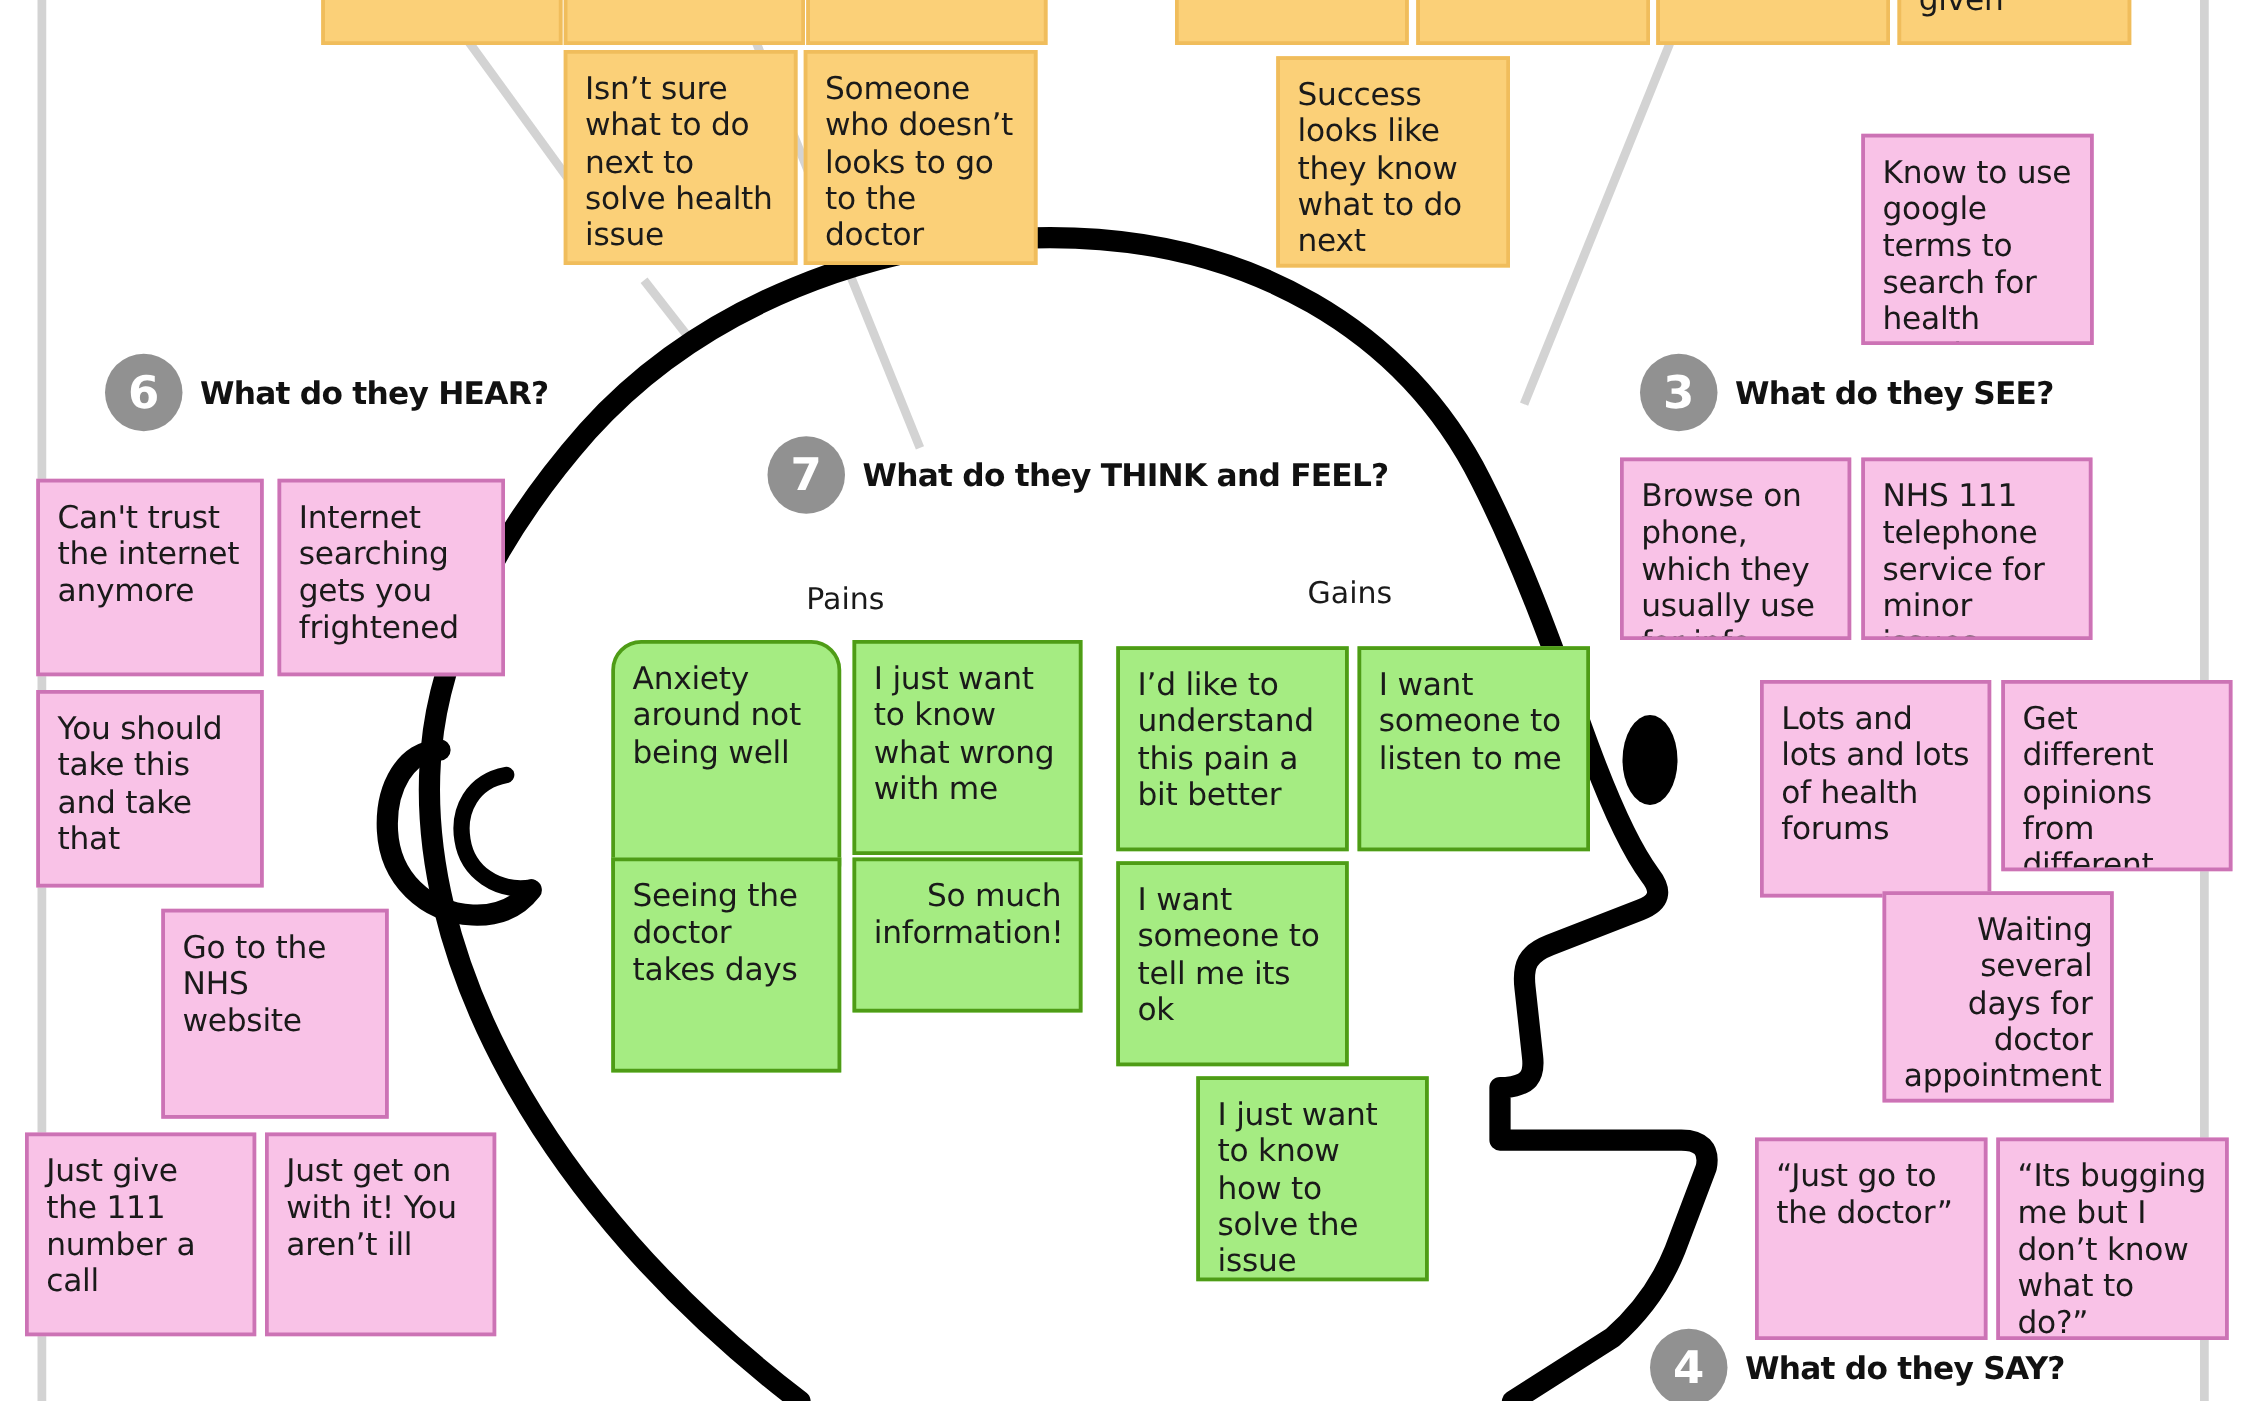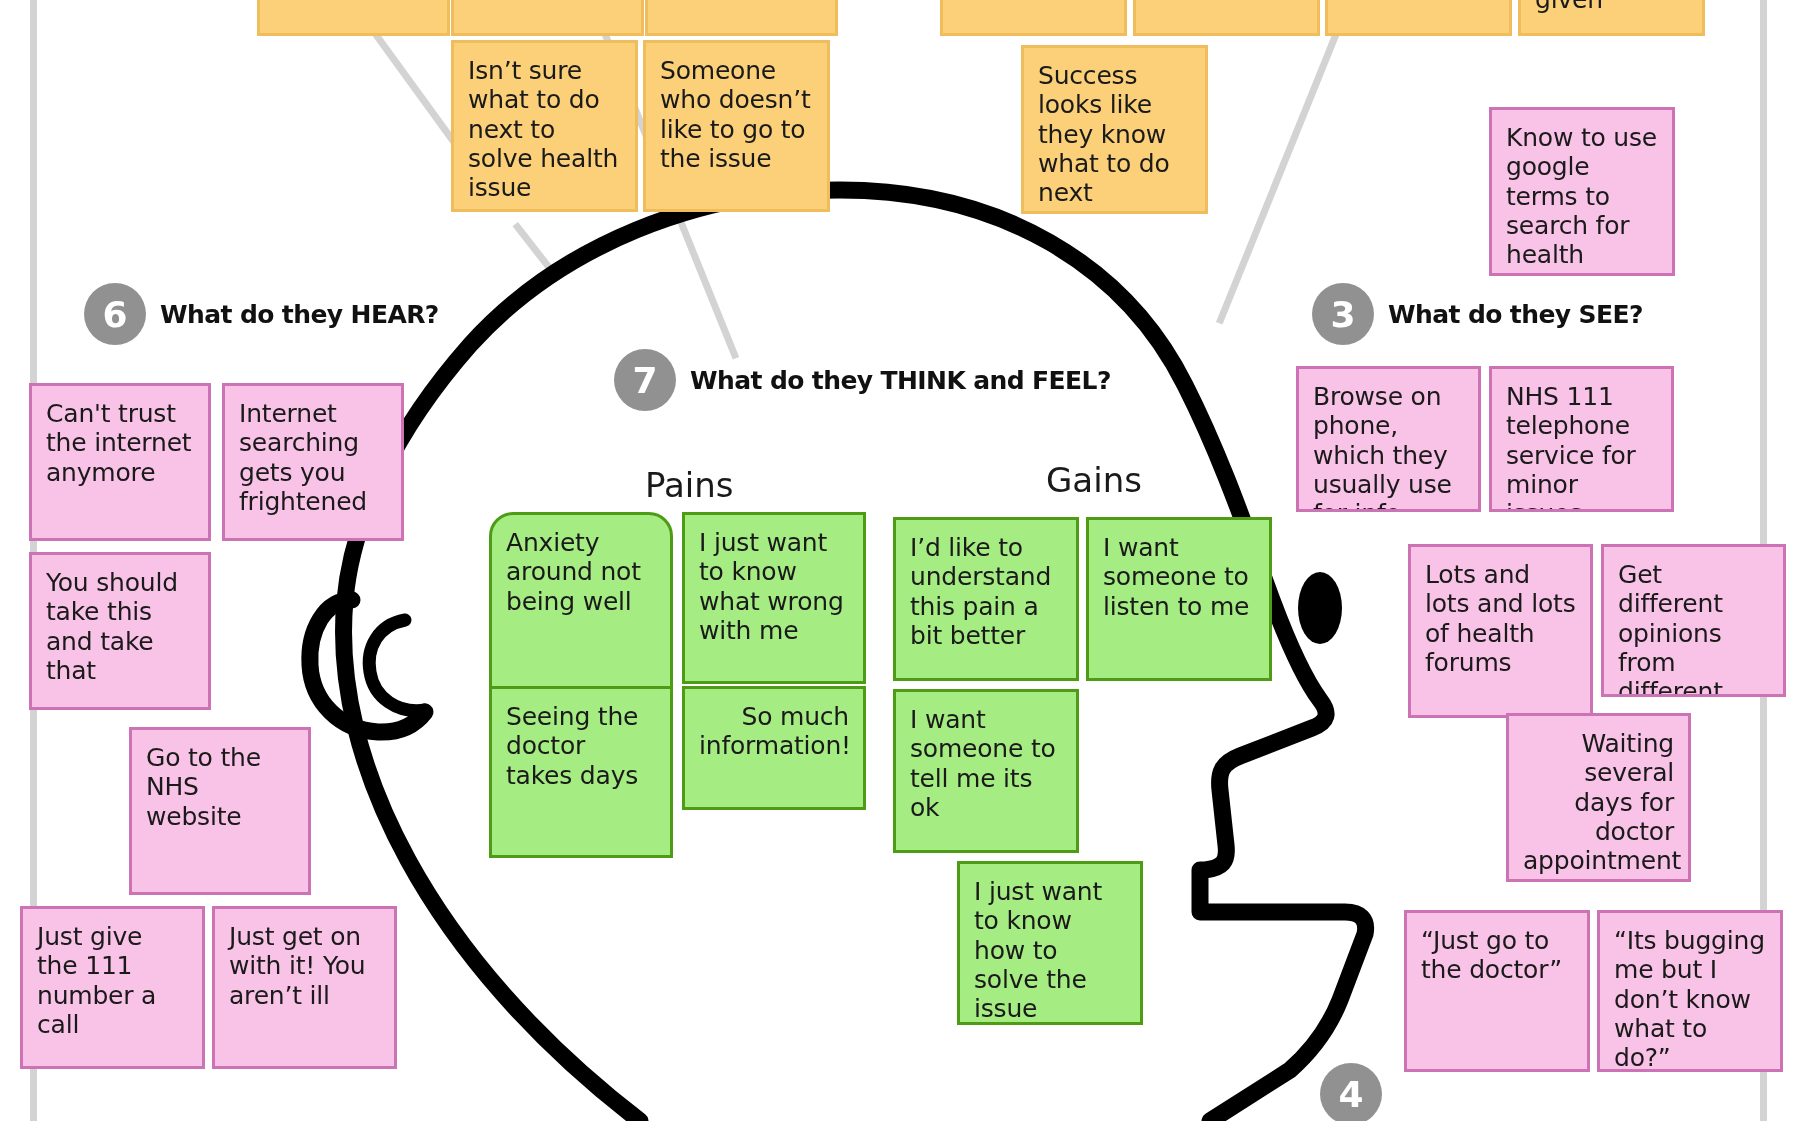--- a/index.html
+++ b/index.html
@@ -92,21 +92,21 @@
     font-size: 25px;
     font-weight: bold;
     color: #111111;
     font-family: "DejaVu Sans", sans-serif;
     letter-spacing: -0.6px;
   }
 
   
   .group-label {
     position: absolute;
-    font-size: 34px;
+    font-size: 24px;
     color: #1a1a1a;
     font-family: "DejaVu Sans", sans-serif;
     font-weight: normal;
     white-space: nowrap;
   }
 </style>
 </head>
 <body>
 
 <div id="canvas">
@@ -148,21 +148,21 @@
              C 378 625, 366 648, 370 672
              C 374 698, 398 714, 425 710" fill="none" stroke="#000000" stroke-width="13" stroke-linecap="round" stroke-linejoin="round"></path>
 
     <ellipse cx="1320" cy="608" rx="22" ry="36" fill="#000000"></ellipse>
   </svg>
 
   <div class="note orange" style="left:257px; top:-60px; width:193px; height:96px;">their health</div>
   <div class="note orange" style="left:451px; top:-60px; width:193px; height:96px;">carefully</div>
   <div class="note orange" style="left:645px; top:-60px; width:193px; height:96px;">help</div>
   <div class="note orange" style="left:451px; top:40px; width:187px; height:172px;">Isn’t sure what to do next to solve health issue</div>
-  <div class="note orange" style="left:643px; top:40px; width:187px; height:172px;">Someone who doesn’t like to go to the issue</div>
+  <div class="note orange" style="left:643px; top:40px; width:187px; height:172px;">Someone who doesn’t looks to go to the doctor</div>
 
   <div class="note orange" style="left:940px; top:-60px; width:187px; height:96px;">they need</div>
   <div class="note orange" style="left:1133px; top:-60px; width:187px; height:96px;">the doctor</div>
   <div class="note orange" style="left:1325px; top:-60px; width:187px; height:96px;"></div>
   <div class="note orange" style="left:1518px; top:-60px; width:187px; height:96px;">advice given</div>
   <div class="note orange" style="left:1021px; top:45px; width:187px; height:169px;">Success looks like they know what to do next</div>
 
   <div class="section-header" style="left:84px; top:283px;">
     <div class="badge">6</div>
     <div class="section-title">What do they HEAR?</div>
@@ -173,20 +173,21 @@
     <div class="section-title">What do they SEE?</div>
   </div>
 
   <div class="section-header" style="left:614px; top:349px;">
     <div class="badge">7</div>
     <div class="section-title">What do they THINK and FEEL?</div>
   </div>
 
   <div class="section-header" style="left:1320px; top:1063px;">
     <div class="badge">4</div>
+    <div class="section-title">What do they SAY?</div>
   </div>
 
   <div class="group-label" style="left:645px; top:465px;">Pains</div>
   <div class="group-label" style="left:1046px; top:460px;">Gains</div>
 
   <div class="note pink" style="left:29px; top:383px; width:182px; height:158px;">Can't trust the internet anymore</div>
   <div class="note pink" style="left:222px; top:383px; width:182px; height:158px;">Internet searching gets you frightened</div>
   <div class="note pink" style="left:29px; top:552px; width:182px; height:158px;">You should take this and take that</div>
   <div class="note pink" style="left:129px; top:727px; width:182px; height:168px;">Go to the NHS website</div>
   <div class="note pink" style="left:20px; top:906px; width:185px; height:163px;">Just give the 111 number a call</div>

